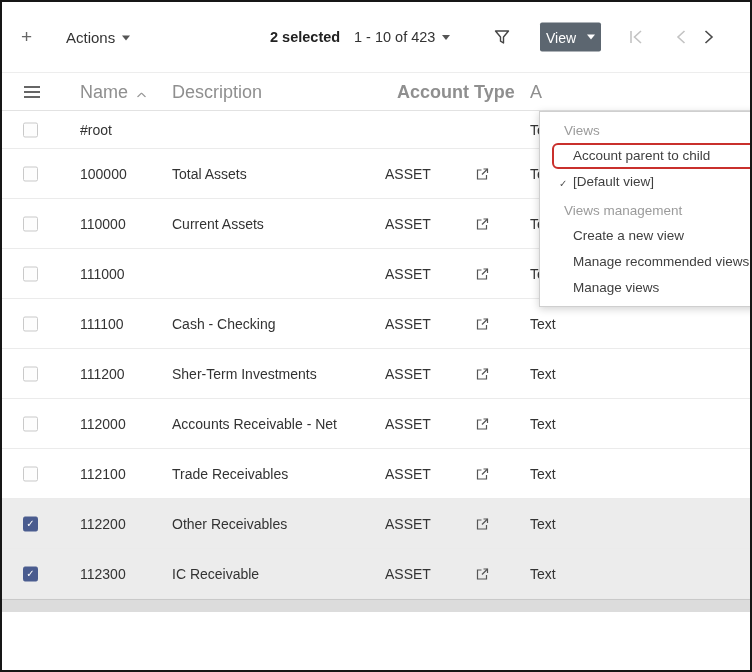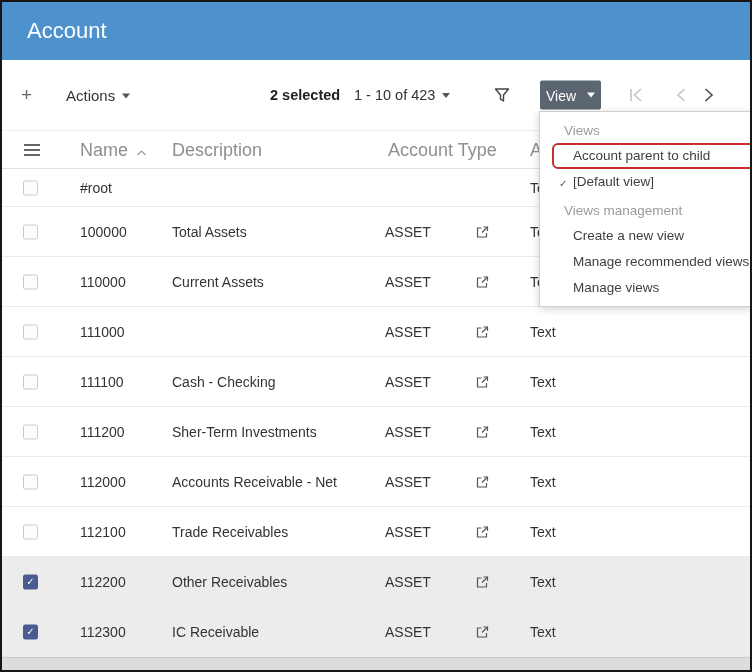--- a/index.html
+++ b/index.html
@@ -45,21 +45,21 @@
   
   .thead {
     position: relative; height: 39px;
     border-top: 1px solid #ededed; border-bottom: 1px solid #e2e2e2;
     color: #8f8f8f; font-size: 18px; background: #fff;
   }
   .thead > * { position: absolute; top: 50%; transform: translateY(-50%); white-space: nowrap; }
   .col-menu  { left: 22px; cursor: pointer; display: inline-flex; }
   .h-name    { left: 78px; cursor: pointer; }
   .h-desc    { left: 170px; cursor: pointer; }
-  .h-type    { left: 386px; cursor: pointer; }
+  .h-type    { left: 395px; cursor: pointer; font-weight: bold; }
   .h-partial { left: 528px; cursor: pointer; }
   .sort-icon { margin-left: 9px; }
 
   .row {
     position: relative; height: 50px; background: #fff;
     border-bottom: 1px solid #ebebeb; font-size: 14px; color: #333;
   }
   .row.short { height: 38px; }
   .row.selected { background: var(--selected-row, #ECECEC); }
   .row > * { position: absolute; top: 50%; transform: translateY(-50%); white-space: nowrap; }
@@ -88,23 +88,20 @@
   .menu-header { padding: 8px 12px 5px; color: #9b9b9b; }
   .menu-item { padding: 5px 12px 5px 21px; color: #3f3f3f; line-height: 16px; cursor: pointer; position: relative; }
   .menu-item.highlighted { outline: 2px solid var(--highlight-red, #C9302C); outline-offset: -2px; border-radius: 6px; }
   .menu-item .check { position: absolute; left: 7px; top: 7px; font-size: 10px; color: #555; }
 </style>
 </head>
 <body>
 
 <div class="screen">
 
-  <div class="app-header">
-    <span>Account</span>
-  </div>
 
   <div class="toolbar">
     <span class="tb-add">+</span>
 
     <span class="tb-actions"><span>Actions</span><i class="caret"></i></span>
 
     <span class="tb-selected">2 selected</span>
 
     <span class="tb-pagination"><span>1 - 10 of 423</span><i class="caret"></i></span>
 

